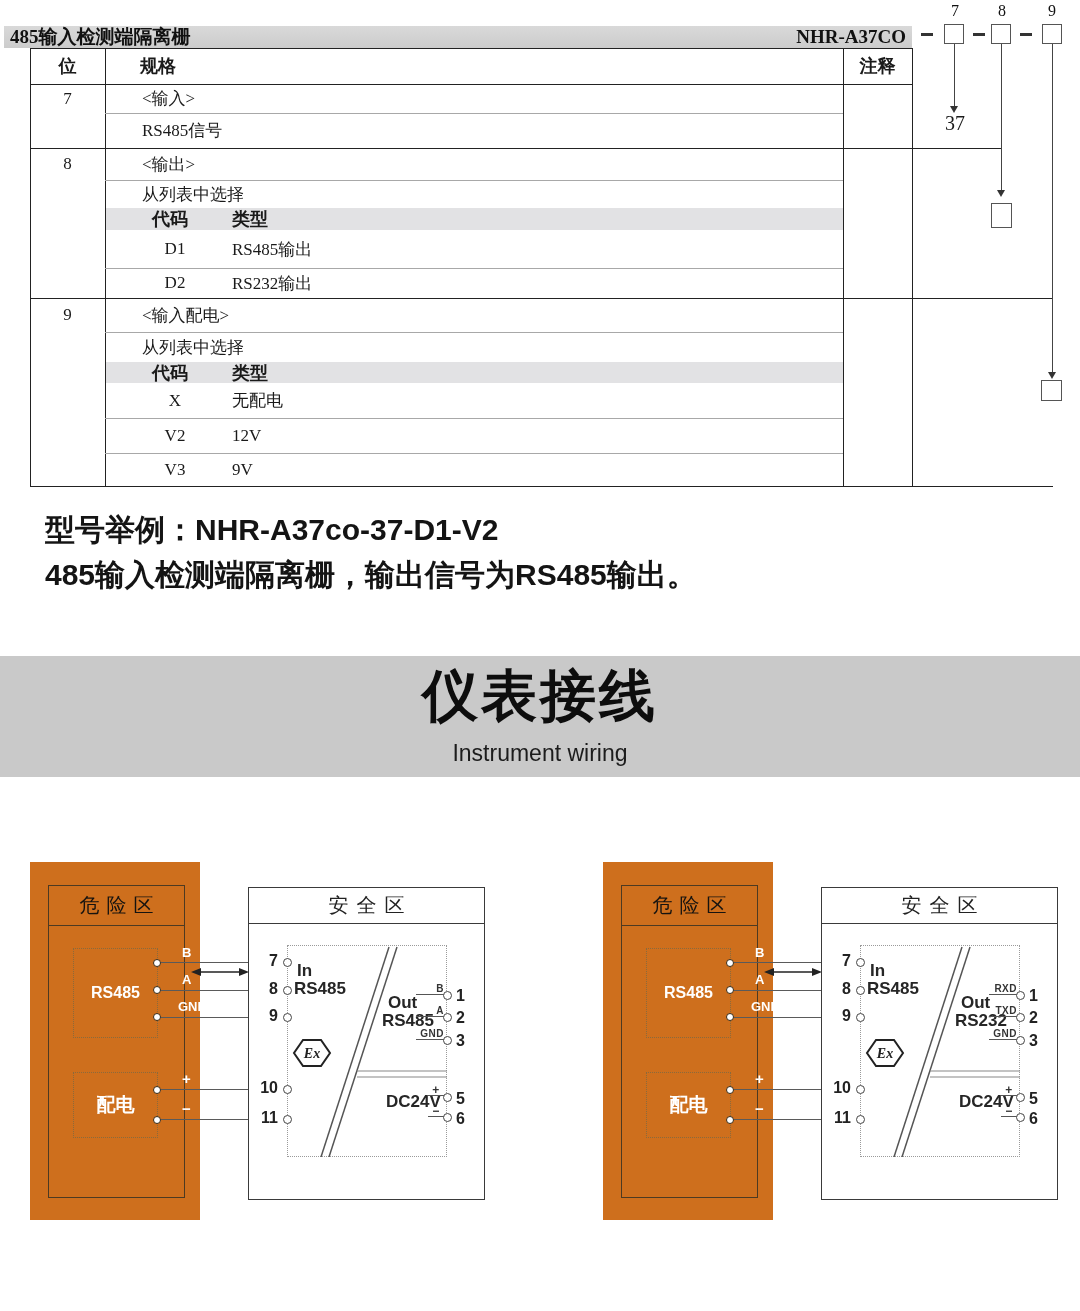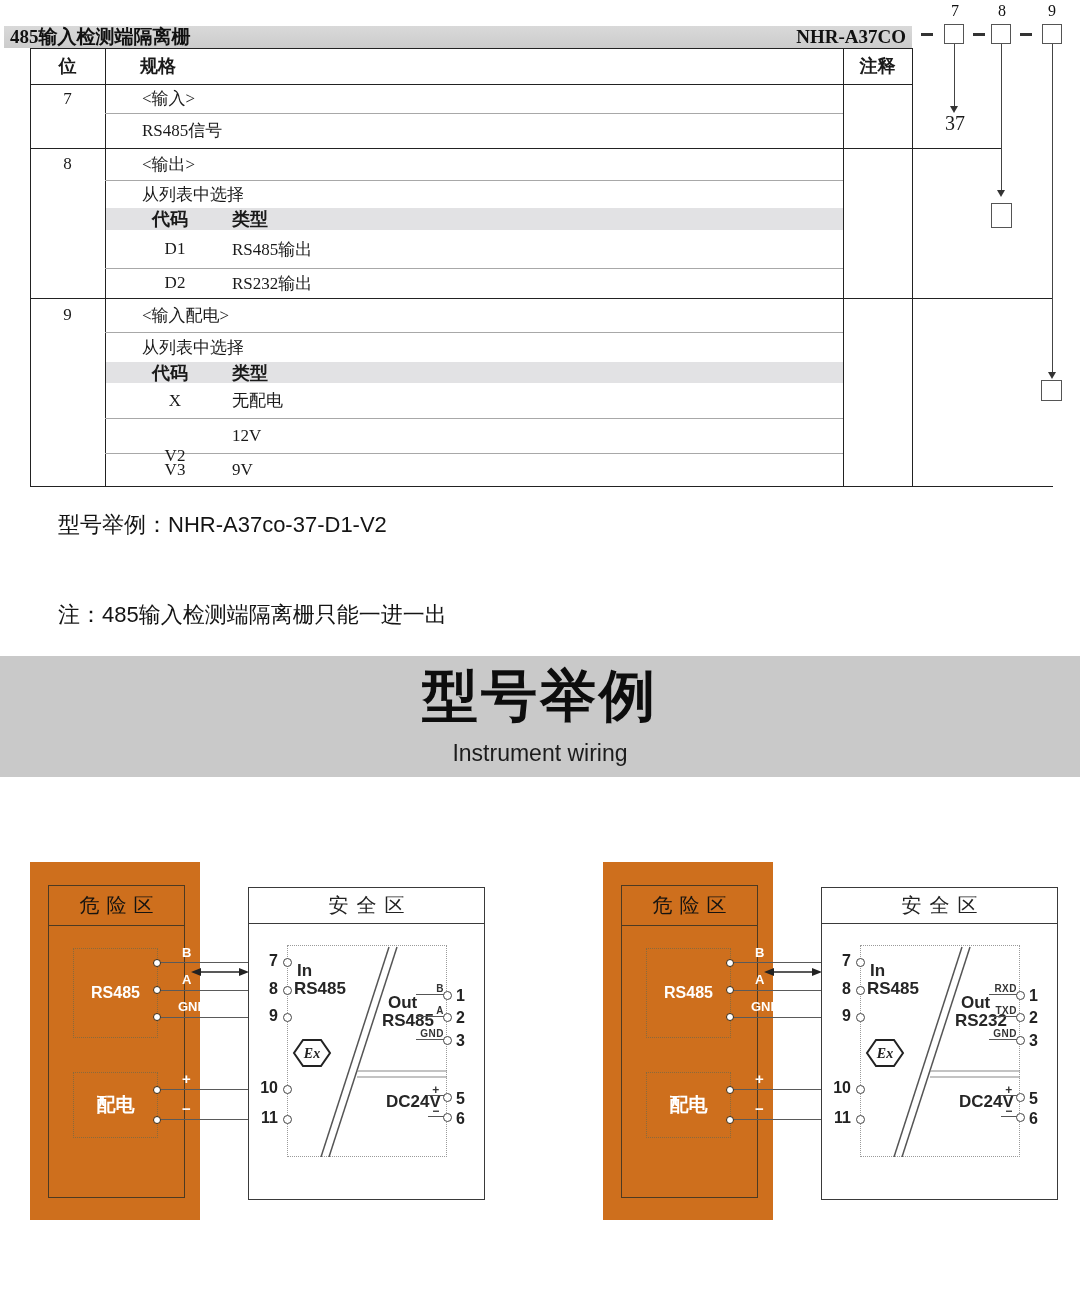--- a/index.html
+++ b/index.html
@@ -20,21 +20,21 @@
   .cell{position:absolute;display:flex;align-items:center;}
   .cc{justify-content:center;text-align:center;}
   .bold{font-weight:bold;font-size:18px;}
   
   .codebox{position:absolute;width:20px;height:20px;border:1.2px solid #555;background:#fff;box-sizing:border-box;}
   .dash{position:absolute;width:12px;height:3px;background:#333;}
   .digit{position:absolute;font-family:"Liberation Serif","DejaVu Serif",serif;font-size:16px;color:#111;text-align:center;width:22px;}
   .cline{position:absolute;width:1px;background:#444;}
   .arrhead{position:absolute;width:0;height:0;border-left:4px solid transparent;border-right:4px solid transparent;border-top:7px solid #333;}
   
-  .note{position:absolute;left:58px;font-weight:normal;font-size:22px;color:#141414;}
+  .note{position:absolute;left:45px;font-weight:bold;font-size:30px;color:#141414;}
   
   .banner{position:absolute;left:0;top:656px;width:1080px;height:121px;background:#c9c9c9;
           display:flex;flex-direction:column;align-items:center;justify-content:center;}
   .banner .zh{font-size:56px;font-weight:bold;color:#0d0d0d;letter-spacing:3px;line-height:1;}
   .banner .en{font-size:23px;color:#1c1c1c;margin-top:18px;line-height:1;}
   
   .diag{position:absolute;width:462px;height:360px;}
   .orange{position:absolute;left:0;top:0;width:170px;height:358px;background:#ce6f1d;}
   .innerbox{position:absolute;left:18px;top:23px;width:137px;height:313px;border:1px solid #4d3a22;box-sizing:border-box;}
   .hzhead{position:absolute;left:18px;top:23px;width:137px;height:40px;border-bottom:1px solid #4d3a22;
@@ -129,30 +129,30 @@
   <div class="cell cc serif" style="left:145px;top:268px;width:60px;height:30px;">D2</div>
   <div class="cell serif" style="left:232px;top:268px;height:30px;">RS232输出</div>
 
   <div class="cell cc serif" style="left:30px;top:298px;width:75px;height:34px;">9</div>
   <div class="cell serif" style="left:142px;top:298px;height:34px;">&lt;输入配电&gt;</div>
   <div class="cell serif" style="left:142px;top:332px;height:30px;">从列表中选择</div>
   <div class="cell serif bold" style="left:152px;top:362px;height:21px;">代码</div>
   <div class="cell serif bold" style="left:232px;top:362px;height:21px;">类型</div>
   <div class="cell cc serif" style="left:145px;top:383px;width:60px;height:35px;">X</div>
   <div class="cell serif" style="left:232px;top:383px;height:35px;">无配电</div>
-  <div class="cell cc serif" style="left:145px;top:438px;width:60px;height:35px;">V2</div>
+  <div class="cell cc serif" style="left:145px;top:418px;width:60px;height:35px;">V2</div>
   <div class="cell serif" style="left:232px;top:418px;height:35px;">12V</div>
   <div class="cell cc serif" style="left:145px;top:453px;width:60px;height:33px;">V3</div>
   <div class="cell serif" style="left:232px;top:453px;height:33px;">9V</div>
 
   <div class="note" style="top:510px;">型号举例：NHR-A37co-37-D1-V2</div>
-  <div class="note" style="top:600px;">注：485输入检测端隔离栅只能一进一出</div>
+  <div class="note" style="top:555px;">485输入检测端隔离栅，输出信号为RS485输出。</div>
 
   <div class="banner">
-    <div class="zh">型号举例</div>
+    <div class="zh">仪表接线</div>
     <div class="en">Instrument wiring</div>
   </div>
 
   <div class="diag" style="left:30px;top:862px;">
     <div class="orange"></div>
     <div class="innerbox"></div>
     <div class="hzhead">危险区</div>
     <div class="dotbox-o" style="left:43px;top:86px;width:85px;height:90px;font-size:16px;">RS485</div>
     <div class="dotbox-o" style="left:43px;top:210px;width:85px;height:66px;font-size:19px;">配电</div>
 

